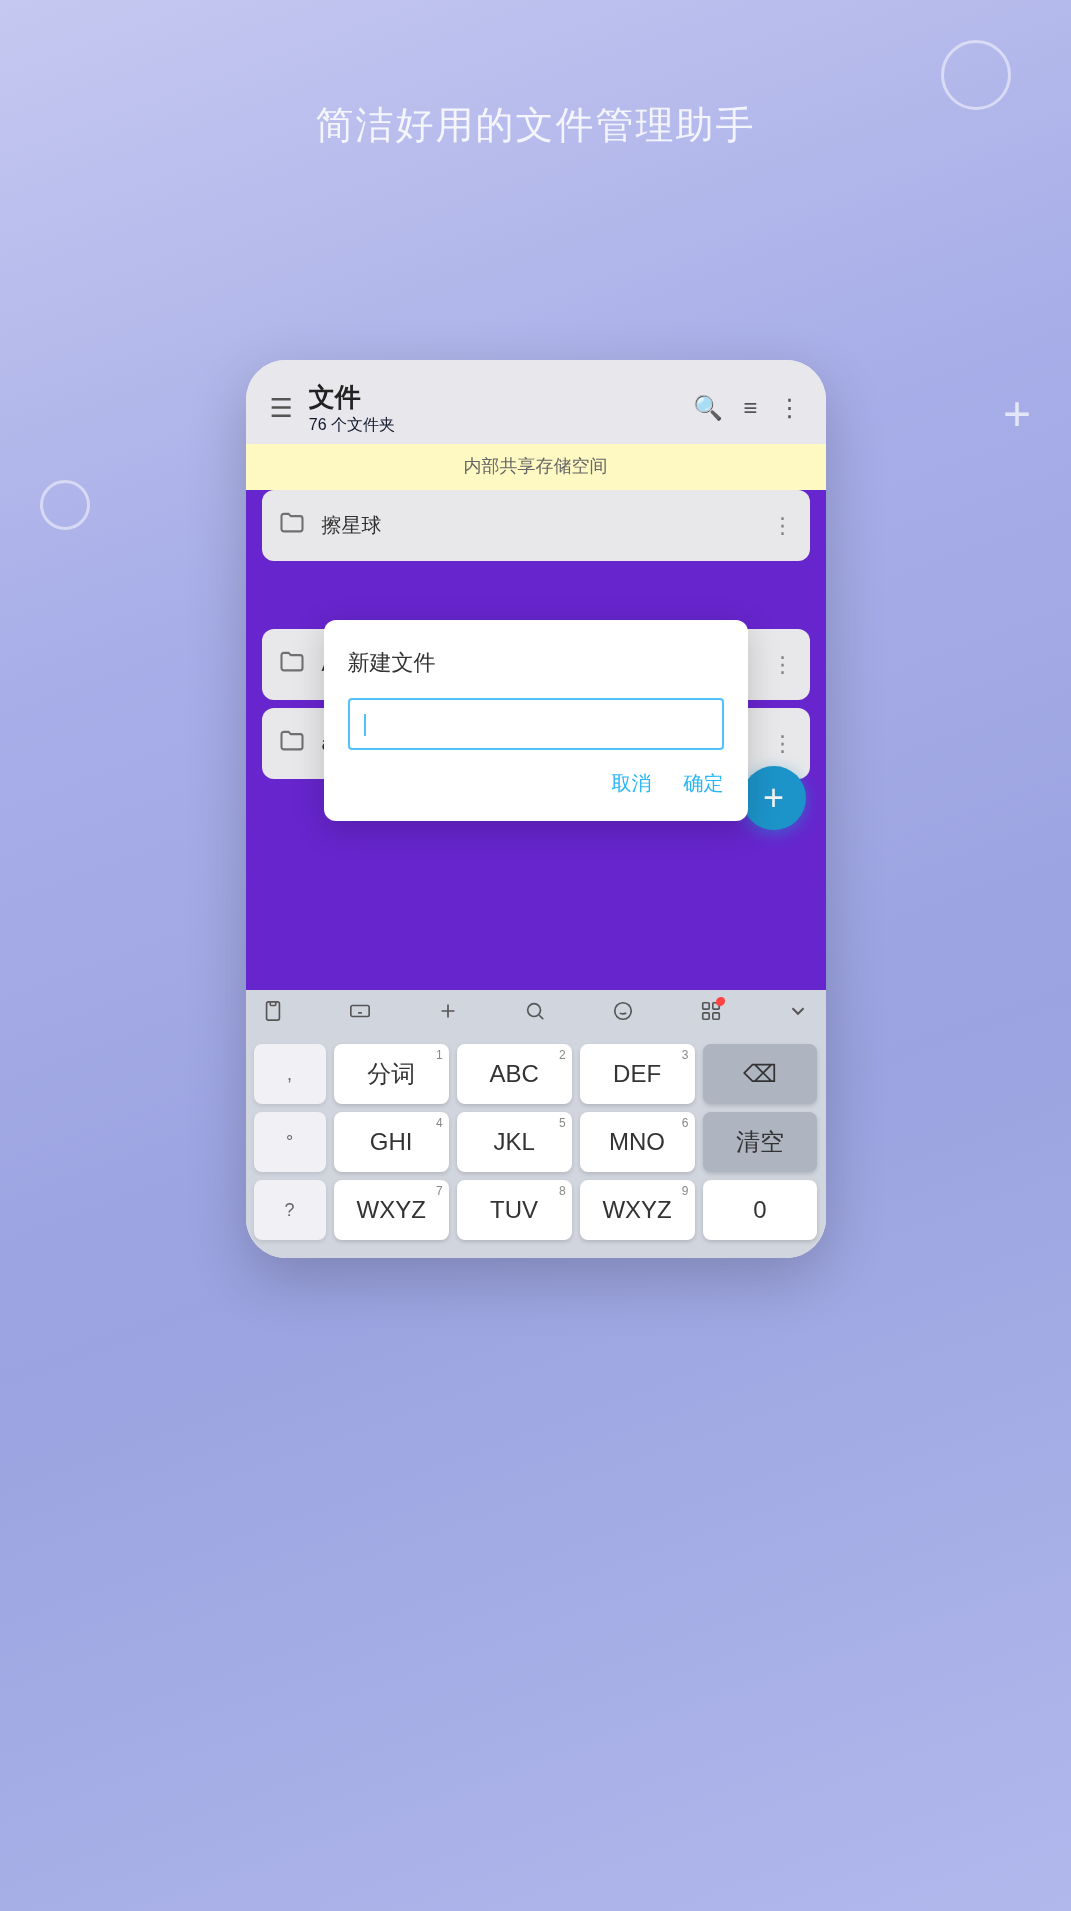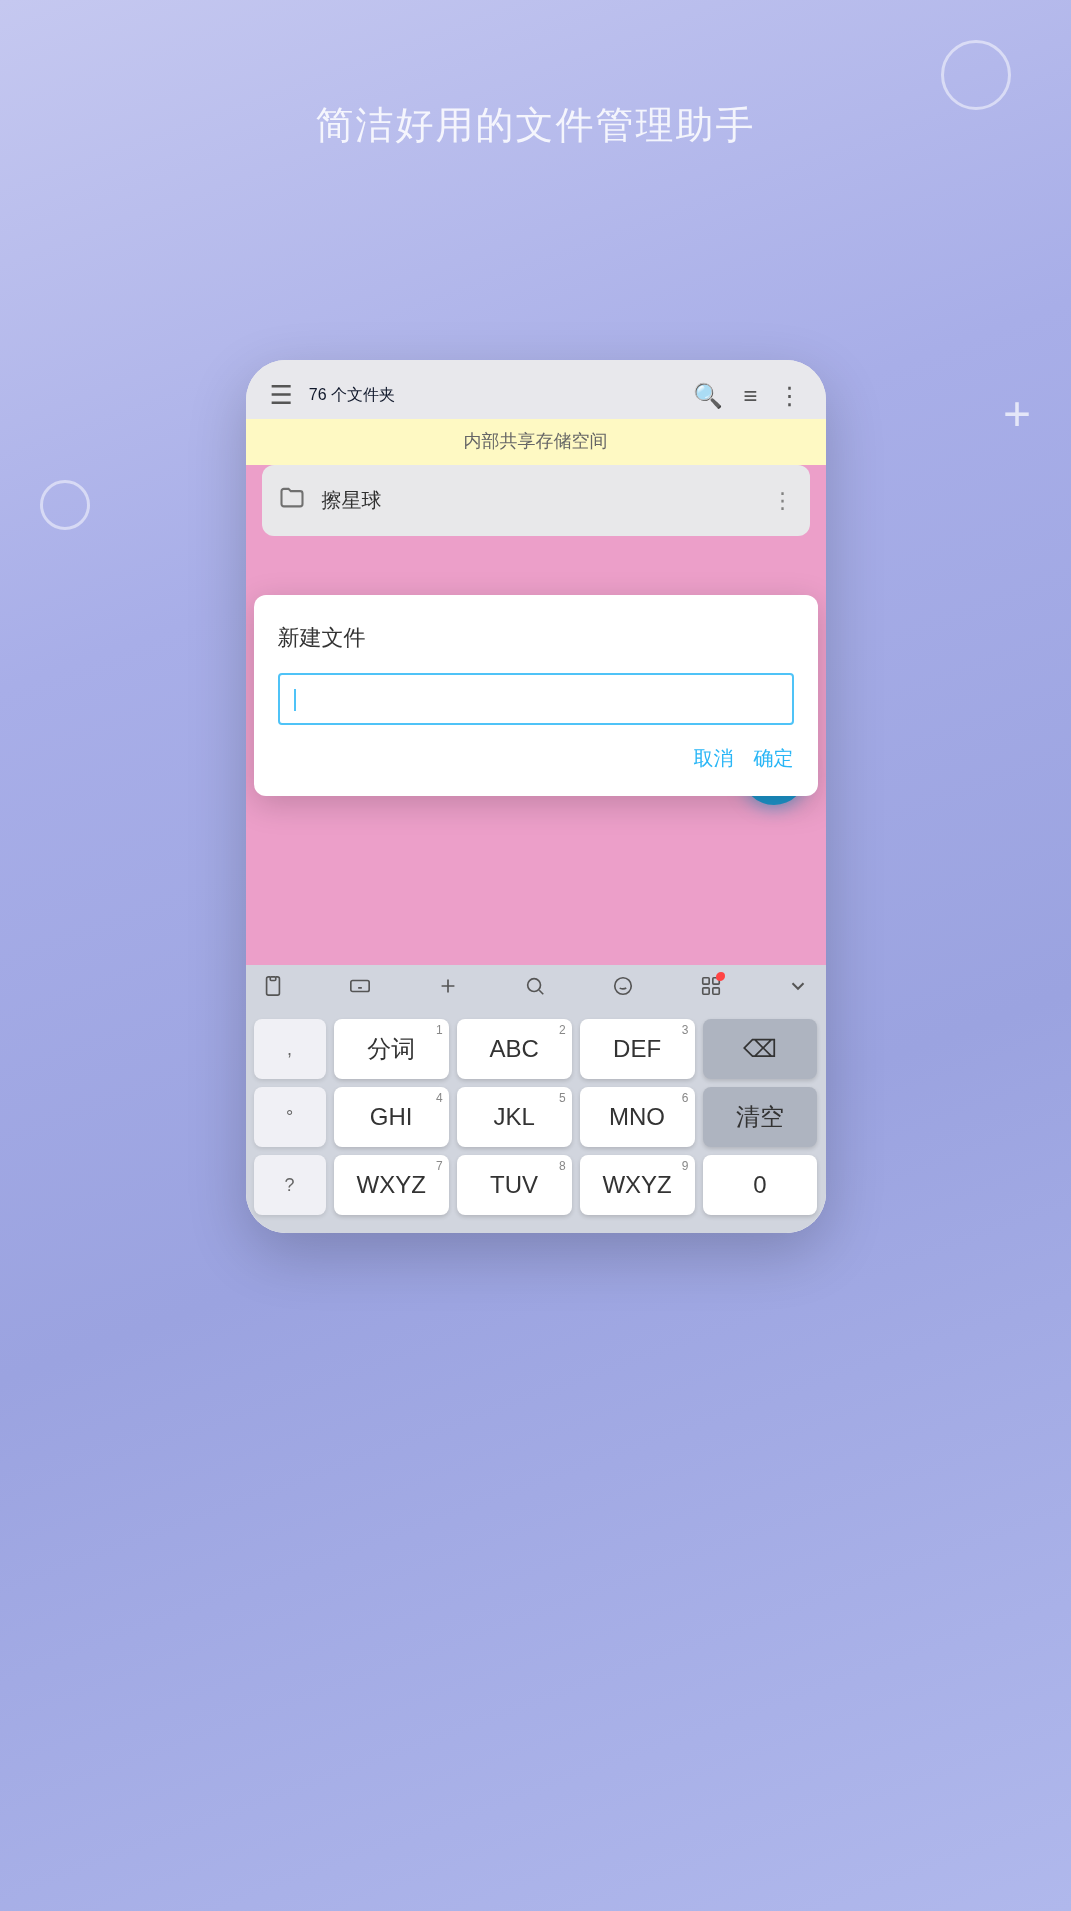--- a/index.html
+++ b/index.html
@@ -117,21 +117,21 @@
     .storage-label {
       text-align: center;
       font-size: 18px;
       color: #666;
       padding: 10px 0 12px;
       background: #fef9c3;
     }
 
     
     .file-list {
-      background: #f9a8d4;
+      background: #6d28d9;
       padding: 0 16px;
       position: relative;
     }
     .file-item {
       background: #f5f5f7;
       border-radius: 12px;
       padding: 18px 16px;
       margin-bottom: 8px;
       display: flex;
       align-items: center;
@@ -163,21 +163,21 @@
       z-index: 100;
       display: flex;
       align-items: flex-start;
       justify-content: center;
       padding-top: 130px;
     }
     .dialog {
       background: white;
       border-radius: 12px;
       padding: 28px 24px 16px;
-      width: 564px;
+      width: 424px;
       box-shadow: 0 8px 32px rgba(0,0,0,0.18);
     }
     .dialog-title {
       font-size: 22px;
       color: #333;
       margin-bottom: 20px;
     }
     .dialog-input {
       width: 100%;
       border: 2px solid #4fc3f7;
@@ -196,21 +196,21 @@
       vertical-align: middle;
       animation: blink 1s infinite;
     }
     @keyframes blink {
       0%, 100% { opacity: 1; }
       50% { opacity: 0; }
     }
     .dialog-actions {
       display: flex;
       justify-content: flex-end;
-      gap: 20px;
+      gap: 32px;
       padding-bottom: 8px;
     }
     .dialog-btn {
       font-size: 20px;
       font-weight: 500;
       color: #29b6f6;
       cursor: pointer;
       background: none;
       border: none;
     }
@@ -336,20 +336,21 @@
 <div class="header-section">
   <div class="app-subtitle">简洁好用的文件管理助手</div>
 </div>
 
 <div class="phone-mockup">
   <div class="phone-inner">
 
     <div class="app-bar">
       <div class="app-bar-menu">☰</div>
       <div class="app-bar-title-group">
+        <div class="app-bar-title">文件</div>
         <div class="app-bar-subtitle">76 个文件夹</div>
       </div>
       <div class="app-bar-icons">
         <div class="app-bar-icon">🔍</div>
         <div class="app-bar-icon">≡</div>
         <div class="app-bar-icon">⋮</div>
       </div>
     </div>
 
     <div class="storage-label">内部共享存储空间</div>

